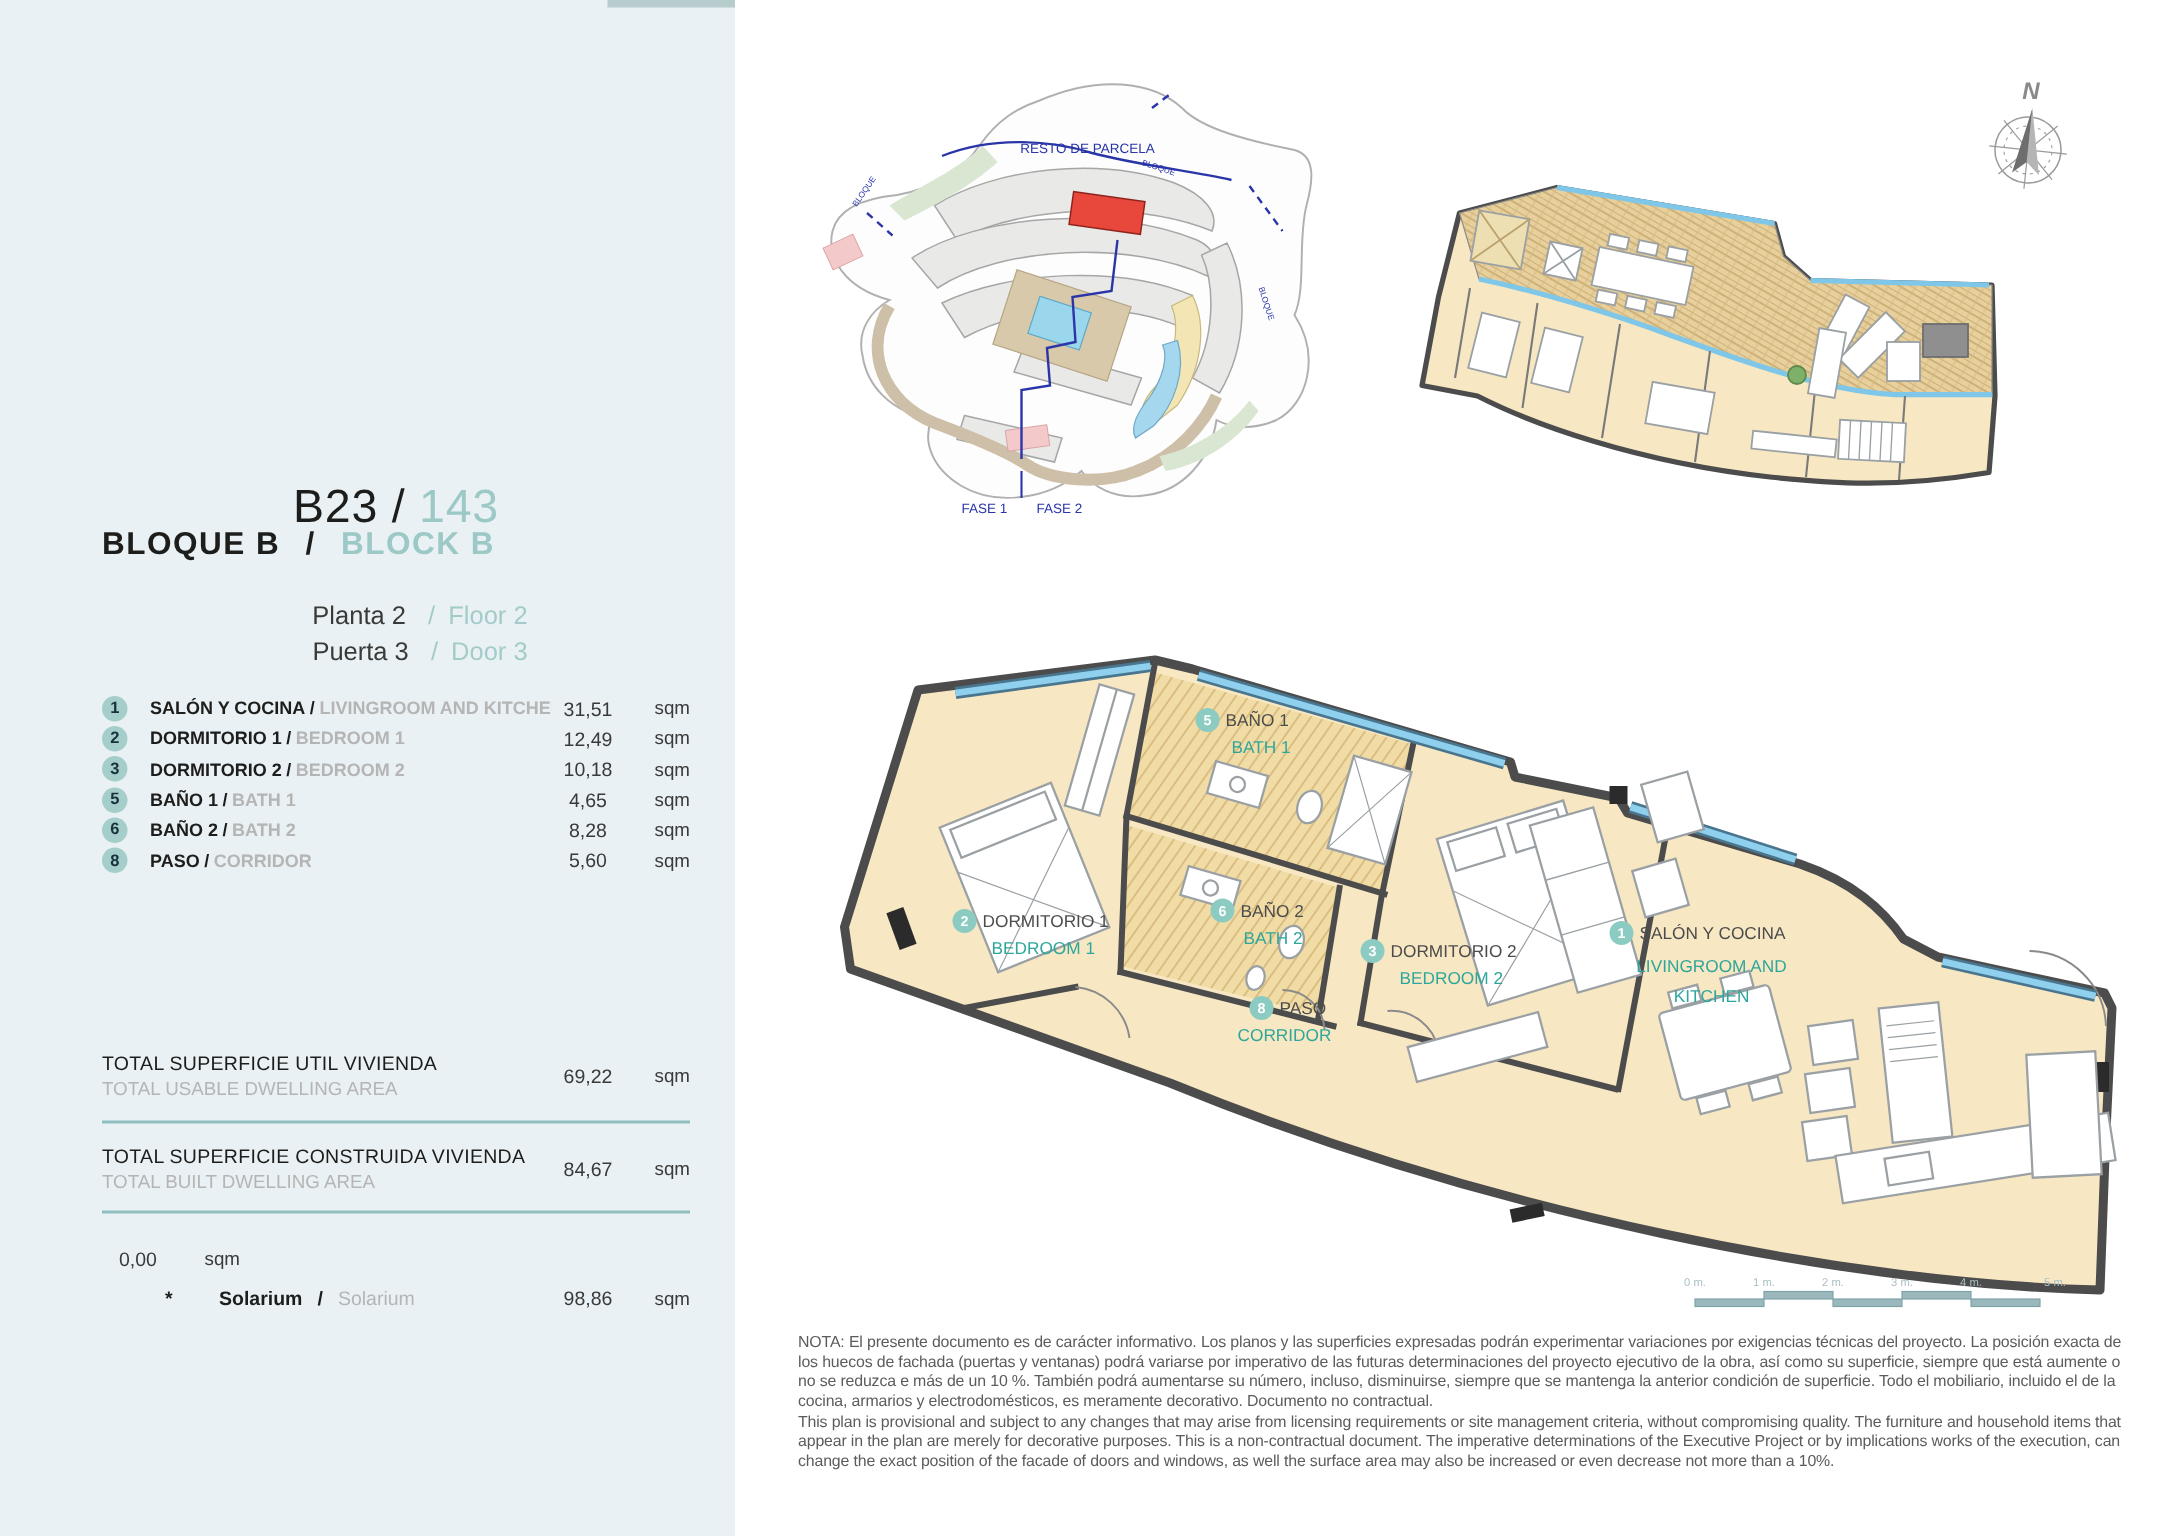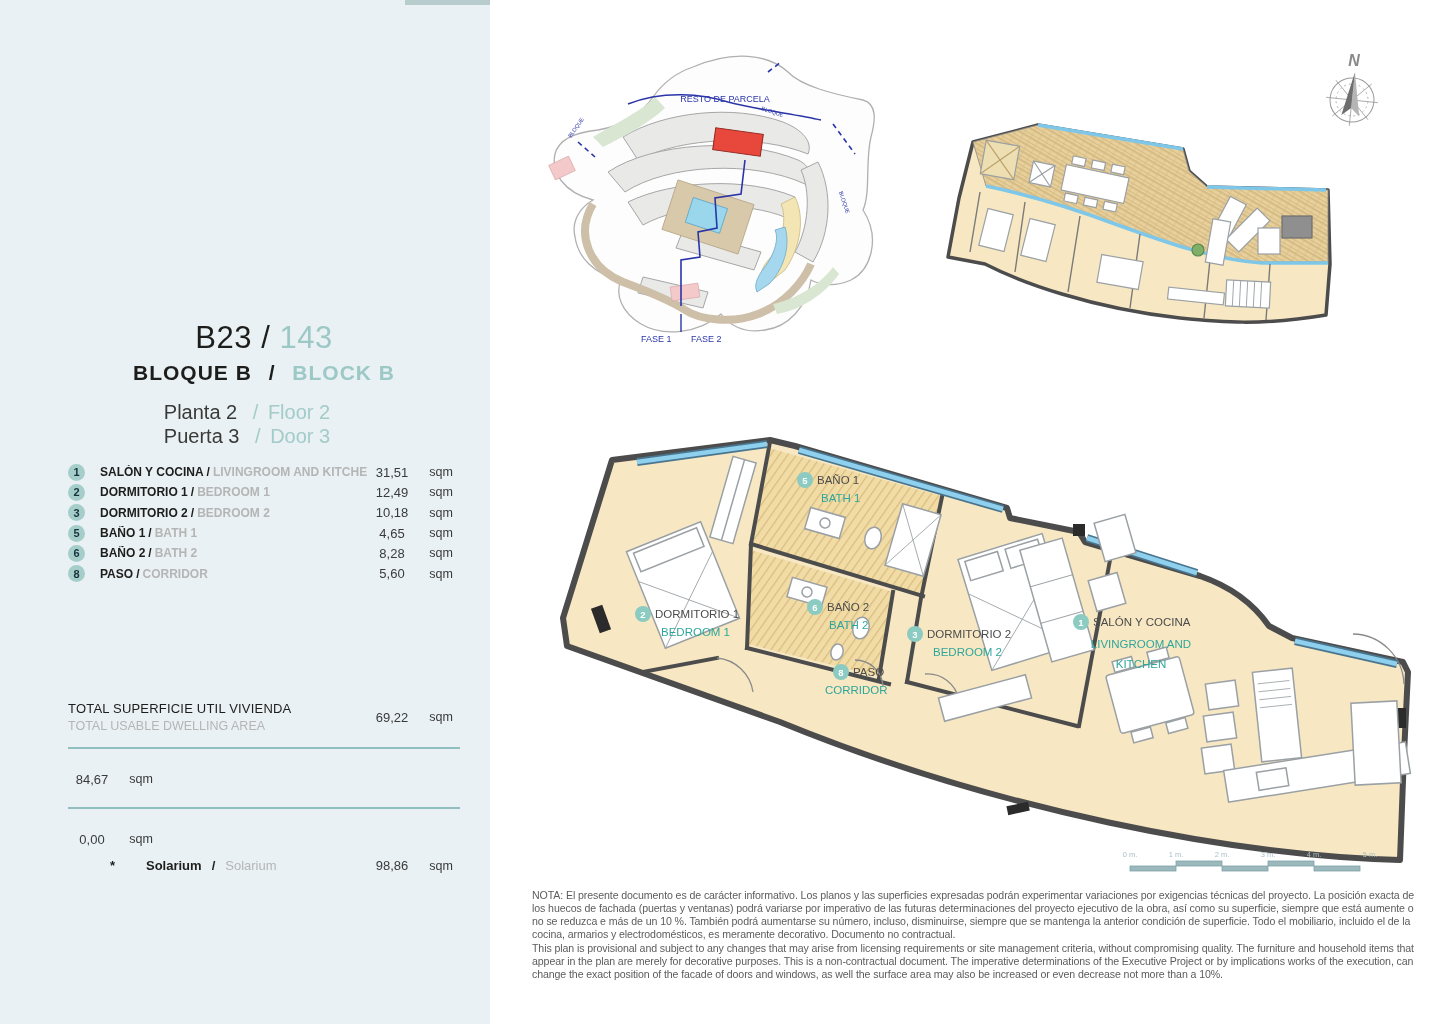--- a/index.html
+++ b/index.html
@@ -7,38 +7,38 @@
        font-family:"Liberation Sans",sans-serif;color:#1d1d1b;overflow:hidden}
   .abs{position:absolute}
 
   
   .sidebar{left:0;top:0;width:490px;height:1024px;background:#e9f1f4}
   .top-stripe{left:405px;top:0;width:85px;height:5px;background:#b7cccd}
 
   .unit-title{left:68px;top:320px;width:392px;text-align:center;
               font-size:31px;font-weight:normal;letter-spacing:.5px}
   .teal{color:#9cc8c6}
-  .block-line{left:68px;top:361px;width:392px;text-align:center;
+  .block-line{left:68px;top:351px;width:392px;text-align:left;
               font-size:21px;font-weight:bold;letter-spacing:1px}
-  .sub-line{left:51px;top:401px;width:392px;text-align:center;font-size:20px}
+  .sub-line{left:84px;top:401px;width:392px;text-align:center;font-size:17px}
   .sub-line2{top:425px}
   .sub-line .es{color:#3a3a38}
   .sub-line .teal{color:#a3cbc9}
 
   .room-list{left:68px;top:462px;width:392px}
   .room-row{display:flex;align-items:center;height:20.3px;font-size:12px}
   .num-badge{width:17px;height:17px;border-radius:50%;background:#a5cecb;color:#17323c;
              font-size:11px;font-weight:bold;display:flex;align-items:center;
              justify-content:center;margin-right:15px;flex:0 0 17px}
   .rn{flex:1;white-space:nowrap;overflow:hidden}
   .rn .es{font-weight:bold;color:#1d1d1b}
   .rn .sl{font-weight:bold;color:#1d1d1b;margin:0 3px}
   .rn .en{font-weight:bold;color:#b5b5b5}
   .rv{width:48px;text-align:center;font-size:13px;color:#3a3a3a}
-  .ru{width:38px;text-align:center;padding-left:6px;font-size:12.5px;color:#3a3a3a}
+  .ru{width:38px;text-align:right;padding-left:6px;font-size:12.5px;color:#3a3a3a}
 
   .total-block{left:68px;width:392px;display:flex;align-items:center}
   .tb1{top:694px;height:46px}.tb2{top:756px;height:46px}.tb3{top:816px;height:46px}
   .tt{flex:1}
   .tt .t-es{font-size:13px;font-weight:normal;color:#1d1d1b;letter-spacing:.2px}
   .tt .t-en{font-size:12.5px;font-weight:normal;color:#b5b5b5;margin-top:3px}
   .divider{left:68px;width:392px;height:2px;background:#8fc0bf}
   .dv1{top:747px}.dv2{top:807px}
   .sol-row{left:68px;top:858px;width:392px;display:flex;align-items:center;font-size:13px}
   .sol-row .star{width:22px;padding-left:42px;font-weight:bold}
@@ -125,20 +125,24 @@
   <span class="tt">
     <div class="t-es">TOTAL SUPERFICIE UTIL VIVIENDA</div>
     <div class="t-en">TOTAL USABLE DWELLING AREA</div>
   </span>
   <span class="rv">69,22</span>
   <span class="ru">sqm</span>
 </div>
 <div class="abs divider dv1"></div>
 
 <div class="abs total-block tb2">
+  <span class="tt">
+    <div class="t-es">TOTAL SUPERFICIE CONSTRUIDA VIVIENDA</div>
+    <div class="t-en">TOTAL BUILT DWELLING AREA</div>
+  </span>
   <span class="rv">84,67</span>
   <span class="ru">sqm</span>
 </div>
 <div class="abs divider dv2"></div>
 
 <div class="abs total-block tb3">
   <span class="rv">0,00</span>
   <span class="ru">sqm</span>
 </div>
 

